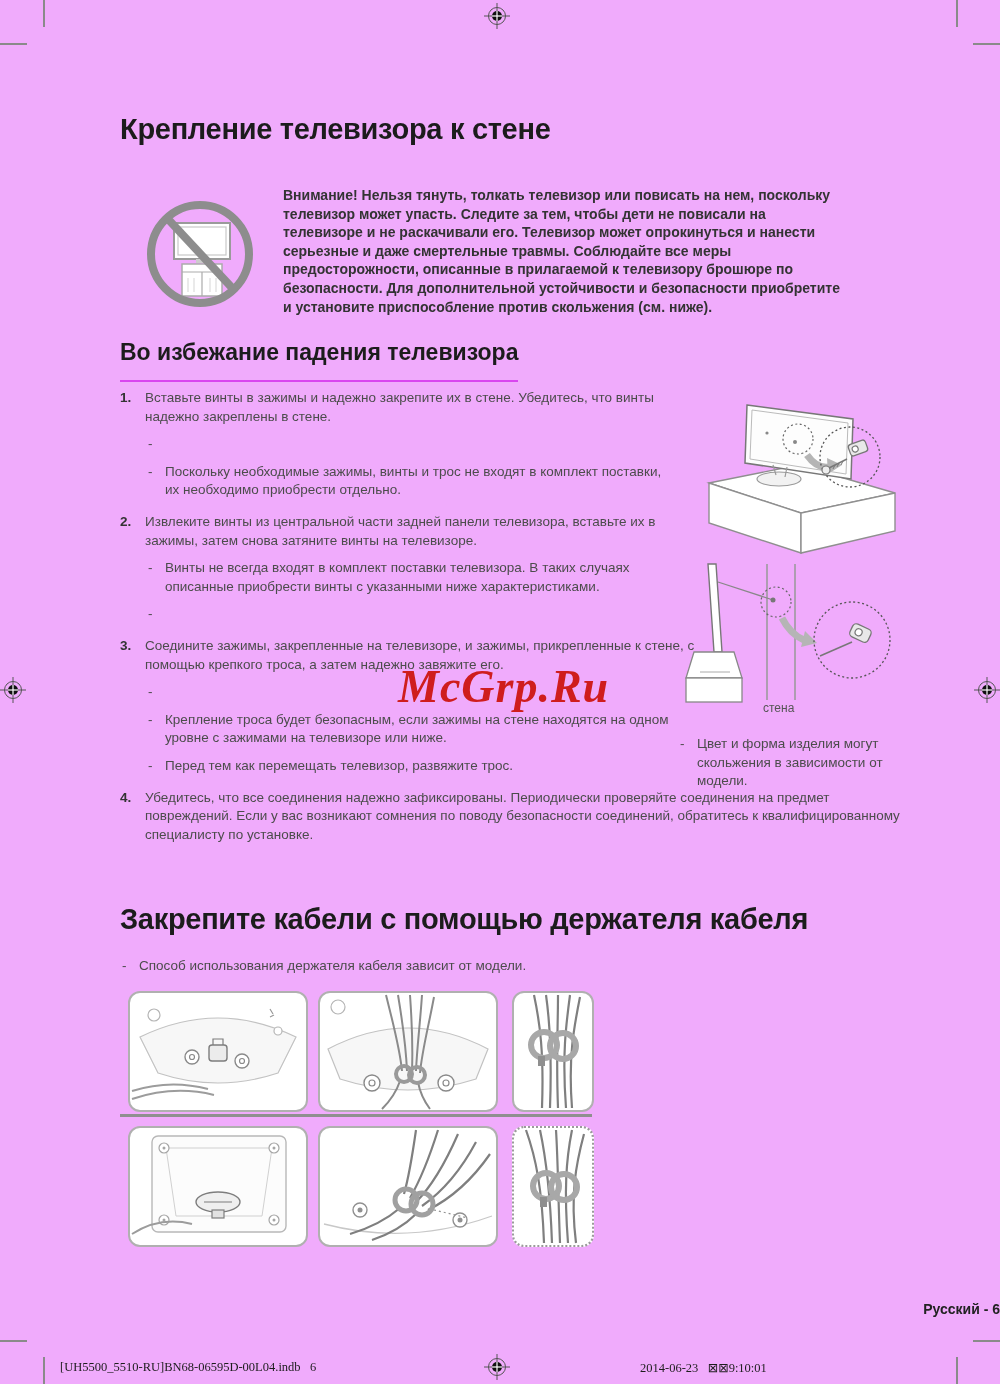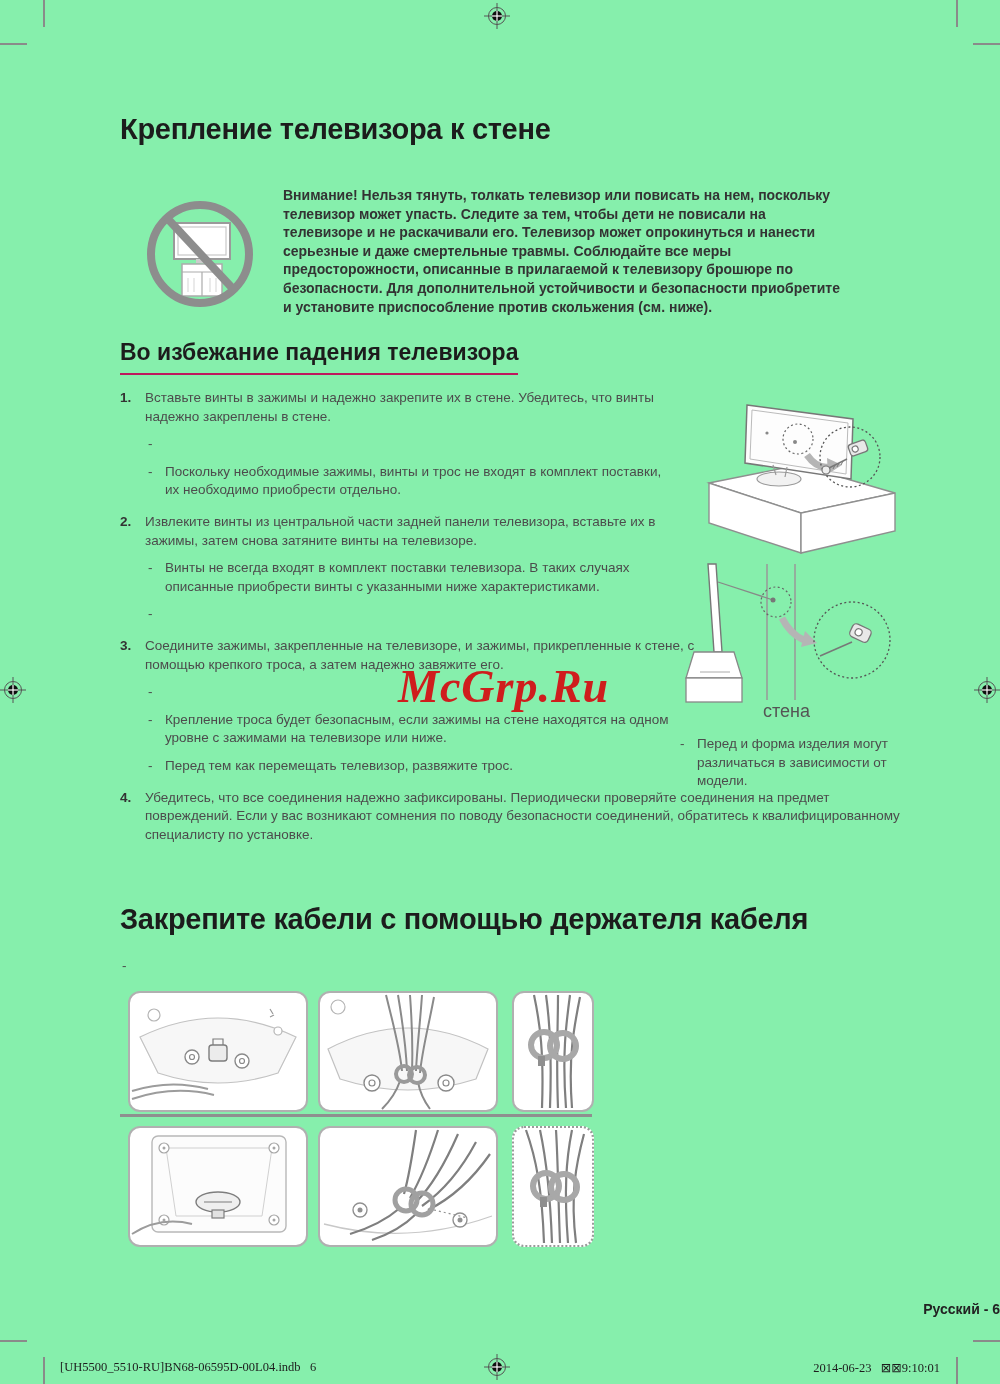--- a/index.html
+++ b/index.html
@@ -1,54 +1,54 @@
 <!DOCTYPE html>
 <html><head>
 <meta charset="utf-8">
 <style>
   html,body{margin:0;padding:0;background:#ffffff;}
-  .page{position:relative;width:1000px;height:1384px;background:#86efac;overflow:hidden;
+  .page{position:relative;width:1000px;height:1384px;background:#f0abfc;overflow:hidden;
         font-family:"Liberation Sans",sans-serif;color:#444;}
   .abs{position:absolute;}
   
   .crop{position:absolute;background:#8a8a8a;}
   .regmark{position:absolute;width:26px;height:26px;}
   
   .h1{position:absolute;left:120px;font-size:29px;font-weight:700;color:#1c1c1c;letter-spacing:-0.3px;white-space:nowrap;}
   .h2{position:absolute;left:120px;font-size:23px;font-weight:700;color:#1c1c1c;
-      border-bottom:2px solid #be185d;padding-bottom:7px;white-space:nowrap;}
+      border-bottom:2px solid #d946ef;padding-bottom:14px;white-space:nowrap;}
   
   .warning-text{position:absolute;left:283px;top:186px;width:562px;font-size:14px;line-height:18.6px;
       font-weight:700;color:#333;}
   
   .steps{position:absolute;left:120px;top:389px;width:790px;font-size:13.5px;line-height:18.6px;color:#4c4c4c;}
   .step{display:flex;margin-top:13px;}
   .step:first-child{margin-top:0;}
   .num{width:25px;flex:none;font-weight:700;color:#333;}
   .step .stext{max-width:552px;}
   .step.wide .stext{max-width:790px;}
   .sub{display:flex;margin-top:9px;margin-left:28px;}
   .dash{width:17px;flex:none;}
   .sub .stext{max-width:505px;}
   
   .model-note{position:absolute;left:680px;top:735px;width:228px;display:flex;
       font-size:13.5px;line-height:18.6px;color:#4c4c4c;}
-  .wall-label{position:absolute;left:763px;top:701px;font-size:18px;color:#555;}
+  .wall-label{position:absolute;left:763px;top:701px;font-size:12px;color:#555;}
   
   .s2-note{position:absolute;left:122px;top:957px;display:flex;font-size:13.5px;line-height:18.6px;color:#4c4c4c;width:600px;}
   
   .imgbox{position:absolute;border:2px solid #b0b0b0;border-radius:12px;background:#fff;overflow:hidden;}
   .imgbox.dotted{border:2px dotted #9a9a9a;}
   .divider{position:absolute;left:120px;top:1114px;width:472px;height:3px;background:#8f8f8f;}
   
   .page-label{position:absolute;left:0;right:0;top:1301px;text-align:right;
       font-size:14px;font-weight:700;color:#222;}
   .print{font-family:"Liberation Serif",serif;font-size:12.5px;color:#1d1d1d;position:absolute;top:1360px;white-space:pre;}
   .print.left{left:60px;}
-  .print.right{left:640px;width:300px;text-align:right;}
+  .print.right{left:640px;width:300px;}
   
   .watermark{position:absolute;left:398px;top:660px;font-family:"Liberation Serif",serif;
       font-size:46px;font-weight:700;font-style:italic;color:#cf1d1d;letter-spacing:1px;z-index:50;white-space:nowrap;text-align:right;}
   svg{display:block;}
 </style>
 </head>
 <body>
 
 <div class="page">
 
@@ -214,28 +214,29 @@
       <g transform="rotate(25 182 74)">
         <rect x="172" y="66" width="20" height="14" rx="4" fill="#e8e8e8" stroke="#777" stroke-width="1.3"></rect>
         <circle cx="180" cy="73" r="3.5" fill="#fff" stroke="#777" stroke-width="1.2"></circle>
       </g>
     </svg>
   </div>
   <div class="wall-label">стена</div>
 
   <div class="model-note">
     <span class="dash">-</span>
-    <div class="stext">Перед и форма изделия могут различаться в зависимости от модели.</div>
+    <div class="stext">Цвет и форма изделия могут скольжения в зависимости от модели.</div>
   </div>
 
   <div class="watermark">McGrp.Ru</div>
 
   <div class="h1" style="top:903px;">Закрепите кабели с помощью держателя кабеля</div>
   <div class="s2-note">
     <span class="dash">-</span>
+    <div class="stext">Способ использования держателя кабеля зависит от модели.</div>
   </div>
 
   <div class="imgbox" style="left:128px;top:991px;width:176px;height:117px;">
     <svg width="176" height="117" viewBox="0 0 176 117" fill="none">
       <path d="M10,44 Q88,6 166,44 L148,80 Q88,100 28,80 Z" fill="#f7f7f7" stroke="#c2c2c2" stroke-width="1.2"></path>
       <circle cx="24" cy="22" r="6" fill="#fff" stroke="#b5b5b5" stroke-width="1.2"></circle>
       <circle cx="148" cy="38" r="4" fill="#fff" stroke="#b5b5b5" stroke-width="1.2"></circle>
       <circle cx="62" cy="64" r="7" fill="#fff" stroke="#8a8a8a" stroke-width="1.4"></circle>
       <circle cx="62" cy="64" r="2.5" stroke="#8a8a8a" stroke-width="1.2"></circle>
       <circle cx="112" cy="68" r="7" fill="#fff" stroke="#8a8a8a" stroke-width="1.4"></circle>

